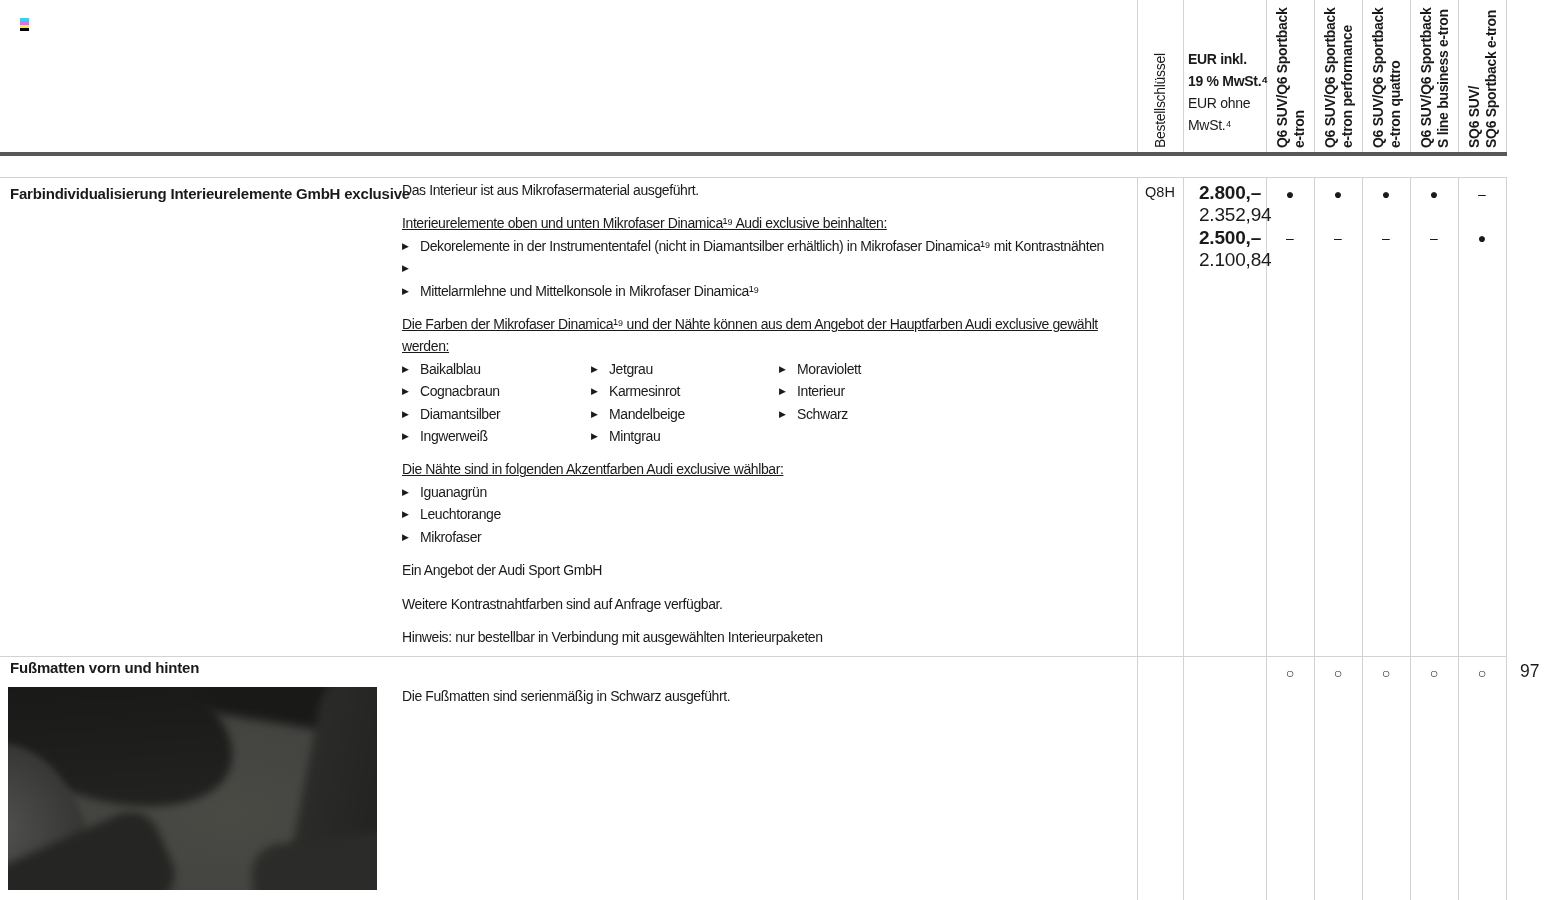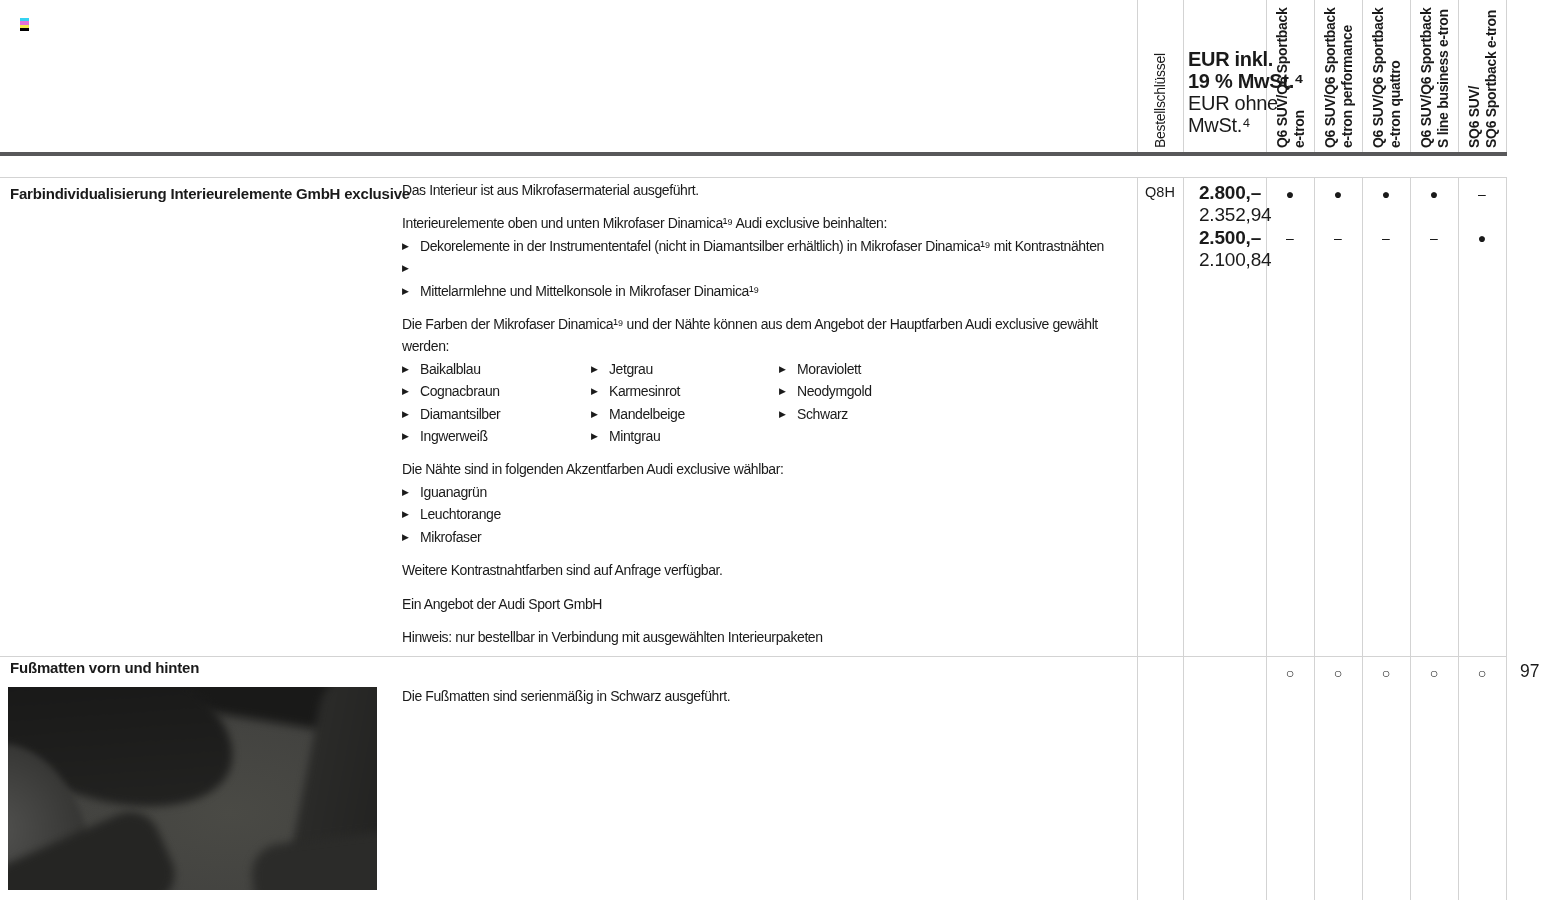--- a/index.html
+++ b/index.html
@@ -22,29 +22,29 @@
 
   
   .rot {
     position:absolute; top:148px; transform:rotate(-90deg); transform-origin:0 0;
     white-space:nowrap; letter-spacing:-0.3px;
   }
   .rot .ln { display:block; line-height:17px; font-size:14px; font-weight:bold; }
   .rot.reg { font-weight:normal; font-size:14px; line-height:16px; }
 
   
-  .eur-block { position:absolute; left:1188px; top:48px; width:90px; font-size:20px; line-height:22px; white-space:nowrap; letter-spacing:-0.3px; }
+  .eur-block { position:absolute; left:1188px; top:48px; width:90px; font-size:14px; line-height:22px; white-space:nowrap; letter-spacing:-0.3px; }
   .eur-block .b { font-weight:bold; }
 
   
   .row-title { position:absolute; left:10px; font-size:15px; font-weight:bold; letter-spacing:-0.2px; }
   .desc { position:absolute; left:402px; width:737px; font-size:14px; line-height:22.4px; letter-spacing:-0.4px; }
   .desc p { margin-bottom:11px; }
   .desc p:last-child { margin-bottom:0; }
-  .desc .nogap { margin-bottom:0; }
+  .desc .nogap { margin-bottom:0;text-decoration:underline; }
   ul.blist { list-style:none; }
   ul.blist li { display:flex; line-height:22.4px; }
   .tri { font-size:9px; line-height:22.4px; width:18px; flex:0 0 18px; }
   .color-grid { display:flex; margin-bottom:11px; }
   .color-grid ul { list-style:none; }
   .color-grid ul:nth-child(1){ width:189px; }
   .color-grid ul:nth-child(2){ width:188px; }
   .gap11 { height:0; margin-bottom:11px; }
 
   
@@ -189,21 +189,21 @@
             <span>Mintgrau</span>
           </li>
       </ul>
       <ul class="blist">
         <li>
             <span class="tri">▶</span>
             <span>Moraviolett</span>
           </li>
         <li>
             <span class="tri">▶</span>
-            <span>Neodymgold</span>
+            <span>Interieur</span>
           </li>
         <li>
             <span class="tri">▶</span>
             <span>Schwarz</span>
           </li>
       </ul>
     </div>
     <p class="nogap">Die Nähte sind in folgenden Akzentfarben Audi exclusive wählbar:</p>
     <ul class="blist">
       <li>
@@ -213,22 +213,22 @@
       <li>
           <span class="tri">▶</span>
           <span>Leuchtorange</span>
         </li>
       <li>
           <span class="tri">▶</span>
           <span>Mikrofaser</span>
         </li>
     </ul>
     <div class="gap11"></div>
+    <p>Ein Angebot der Audi Sport GmbH</p>
     <p>Weitere Kontrastnahtfarben sind auf Anfrage verfügbar.</p>
-    <p>Ein Angebot der Audi Sport GmbH</p>
     <p>Hinweis: nur bestellbar in Verbindung mit ausgewählten Interieurpaketen</p>
   </div>
 
   <div class="code-cell">Q8H</div>
 
   <div class="price-block">
     <div class="b">2.800,–</div>
     <div>2.352,94</div>
     <div class="b">2.500,–</div>
     <div>2.100,84</div>

